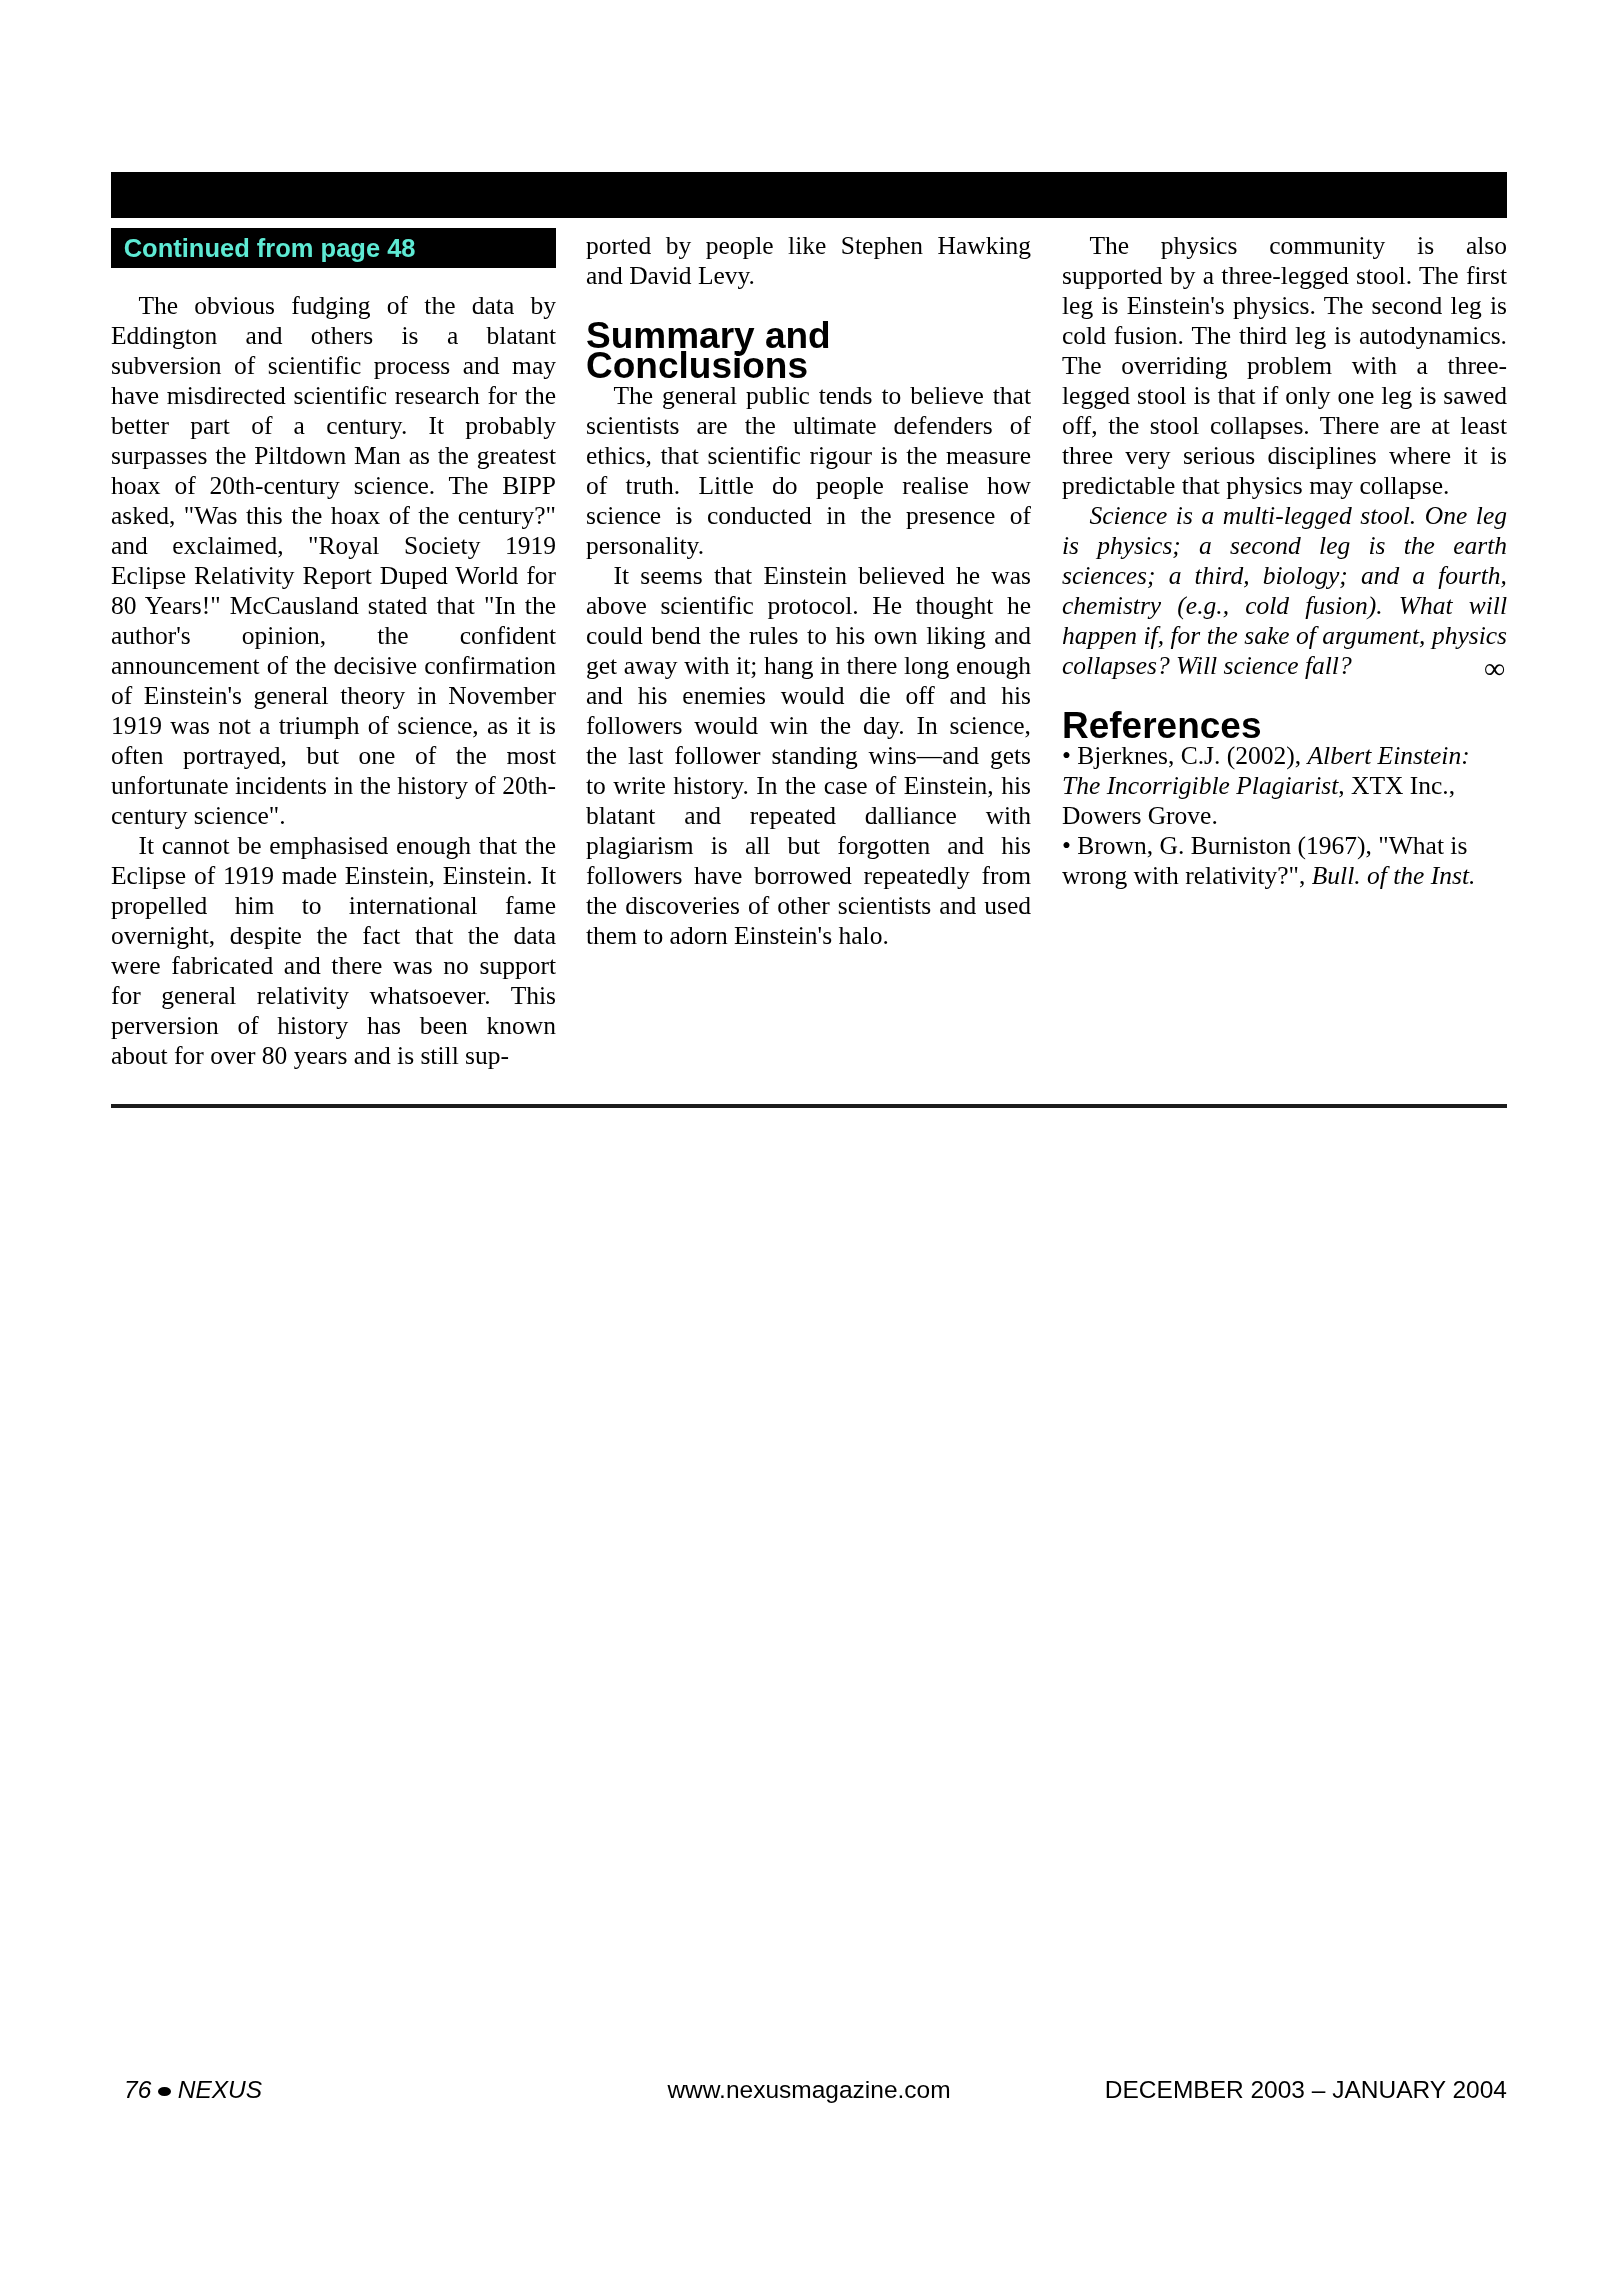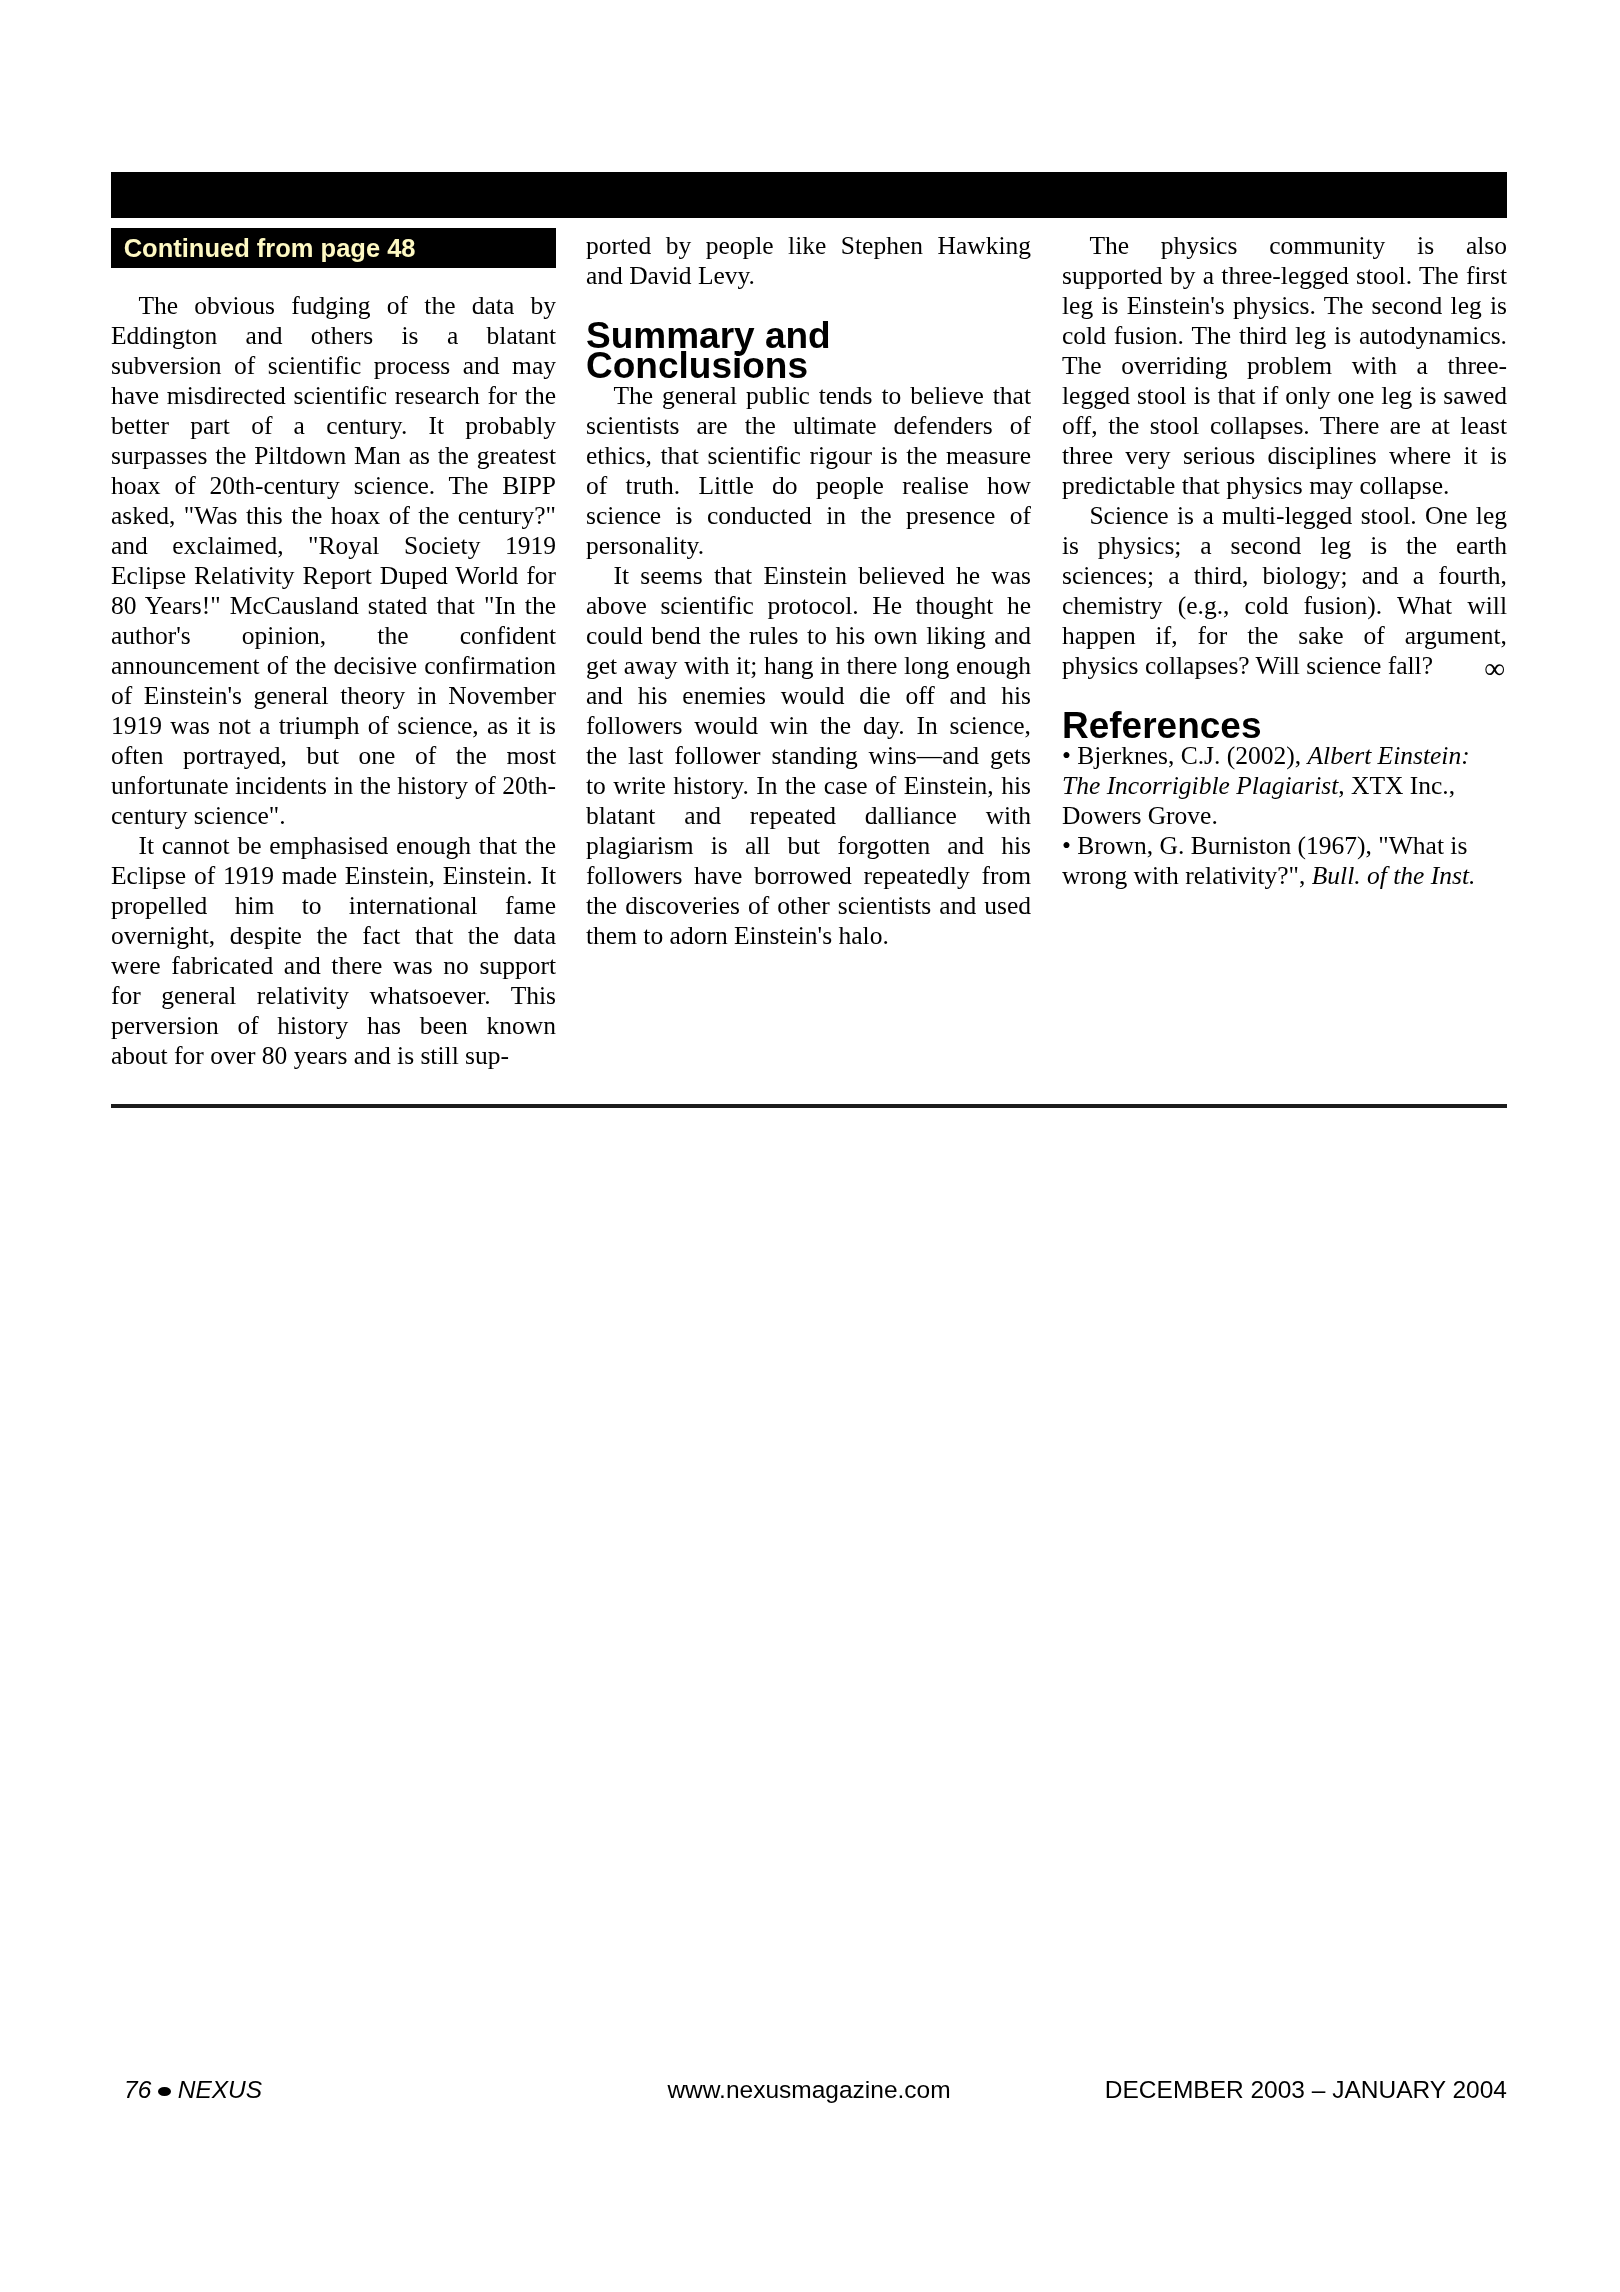--- a/index.html
+++ b/index.html
@@ -29,21 +29,21 @@
     top:228px;
     width:445px;
   }
   #col-left{left:111px;}
   #col-middle{left:586px; padding-top:2.9px;}
   #col-right{left:1062px; padding-top:2.9px;}
   .continued-bar{
     width:445px; height:40px;
     box-sizing:border-box;
     background:#000;
-    color:#fef9c3;
+    color:#5eead4;
     font-family:"Liberation Sans", sans-serif;
     font-weight:bold;
     font-size:25.5px;
     line-height:40px;
     padding-left:12.7px;
   }
   .body-p{
     margin:0;
     font-size:25.5px;
     line-height:30px;
@@ -51,21 +51,21 @@
   }
   .body-p.indent{ text-indent:27.4px; }
   .first-after-bar{ margin-top:22.5px; }
   .col-heading{
     font-family:"Liberation Sans", sans-serif;
     font-weight:bold;
     font-size:37px;
     line-height:30px;
     margin:30px 0 0 0;
   }
-  .rel{ position:relative; }
+  .rel{ position:relative;font-style:italic; }
   .end-mark{
     position:absolute;
     right:2px; bottom:-2px;
     font-size:29px;
     line-height:30px;
     text-indent:0;
   }
   .ref{
     font-size:25.5px;
     line-height:30px;

